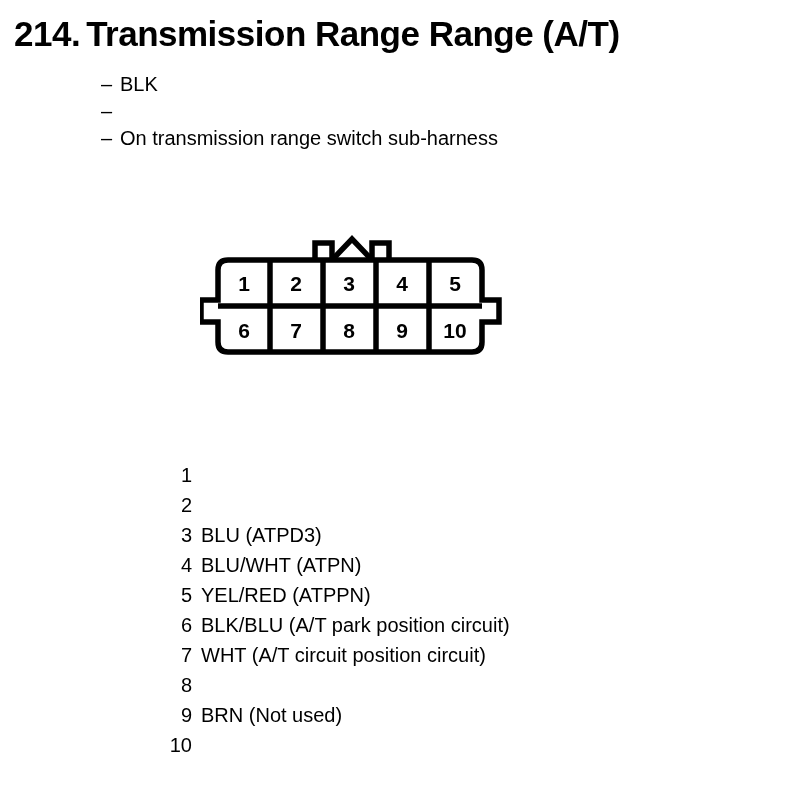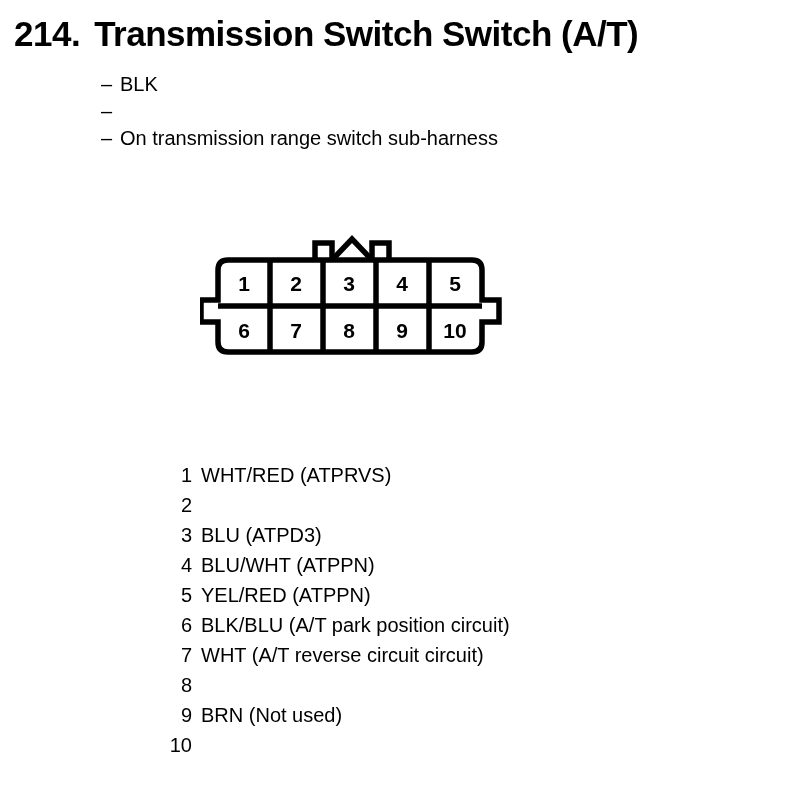--- a/index.html
+++ b/index.html
@@ -20,21 +20,21 @@
   #page-title {
     position: absolute;
     left: 14px;
     top: 16px;
     font-size: 35px;
     font-weight: bold;
     letter-spacing: -0.5px;
     white-space: nowrap;
     line-height: 1;
   }
-  #page-title .title-num { margin-right: 14px; }
+  #page-title .title-num { margin-right: 6px; }
 
   
   #spec-list {
     position: absolute;
     left: 101px;
     top: 71px;
     list-style: none;
     margin: 0;
     padding: 0;
   }
@@ -83,21 +83,21 @@
     flex: 0 0 40px;
     text-align: right;
     padding-right: 9px;
     box-sizing: content-box;
   }
 </style>
 </head>
 <body>
 
 <div id="page-title">
-  <span class="title-num">214.</span><span>Transmission Switch Switch (A/T)</span>
+  <span class="title-num">214.</span><span>Transmission Range Range (A/T)</span>
 </div>
 
 <ul id="spec-list">
   <li>
     <span class="dash">–</span>
     <span>BLK</span>
   </li>
   <li>
     <span class="dash">–</span>
   </li>
@@ -155,44 +155,43 @@
       <text x="149" y="110">8</text>
       <text x="202" y="110">9</text>
       <text x="255" y="110">10</text>
     </g>
   </svg>
 </div>
 
 <ul id="pin-legend">
   <li>
     <span class="pin-no">1</span>
-    <span>WHT/RED (ATPRVS)</span>
   </li>
   <li>
     <span class="pin-no">2</span>
   </li>
   <li>
     <span class="pin-no">3</span>
     <span>BLU (ATPD3)</span>
   </li>
   <li>
     <span class="pin-no">4</span>
-    <span>BLU/WHT (ATPPN)</span>
+    <span>BLU/WHT (ATPN)</span>
   </li>
   <li>
     <span class="pin-no">5</span>
     <span>YEL/RED (ATPPN)</span>
   </li>
   <li>
     <span class="pin-no">6</span>
     <span>BLK/BLU (A/T park position circuit)</span>
   </li>
   <li>
     <span class="pin-no">7</span>
-    <span>WHT (A/T reverse circuit circuit)</span>
+    <span>WHT (A/T circuit position circuit)</span>
   </li>
   <li>
     <span class="pin-no">8</span>
   </li>
   <li>
     <span class="pin-no">9</span>
     <span>BRN (Not used)</span>
   </li>
   <li>
     <span class="pin-no">10</span>

